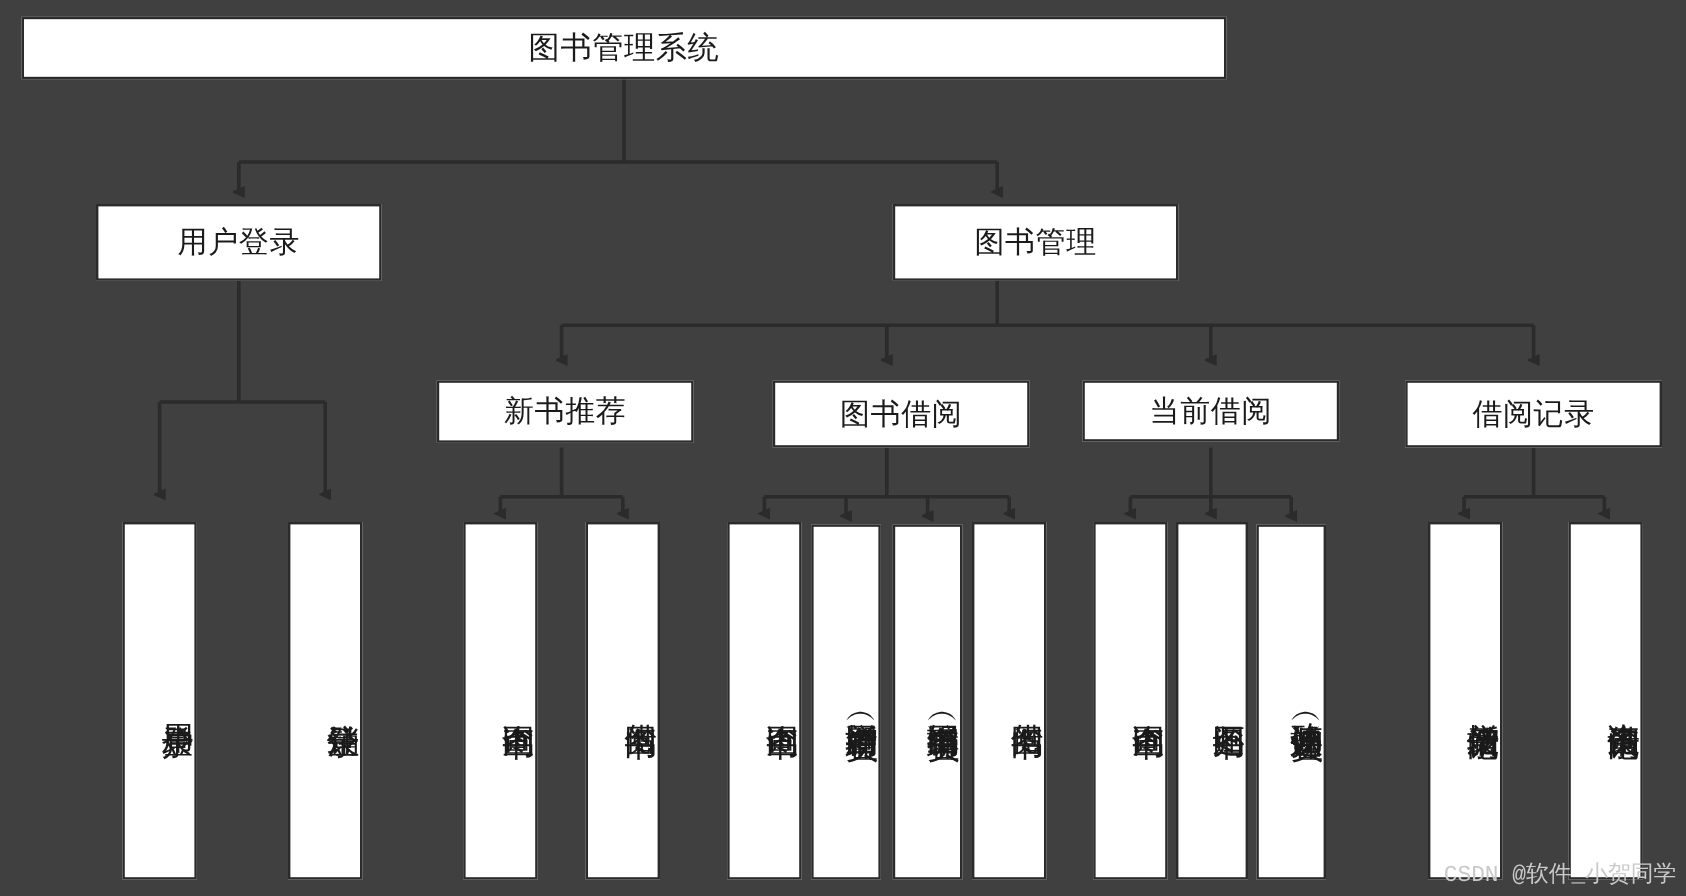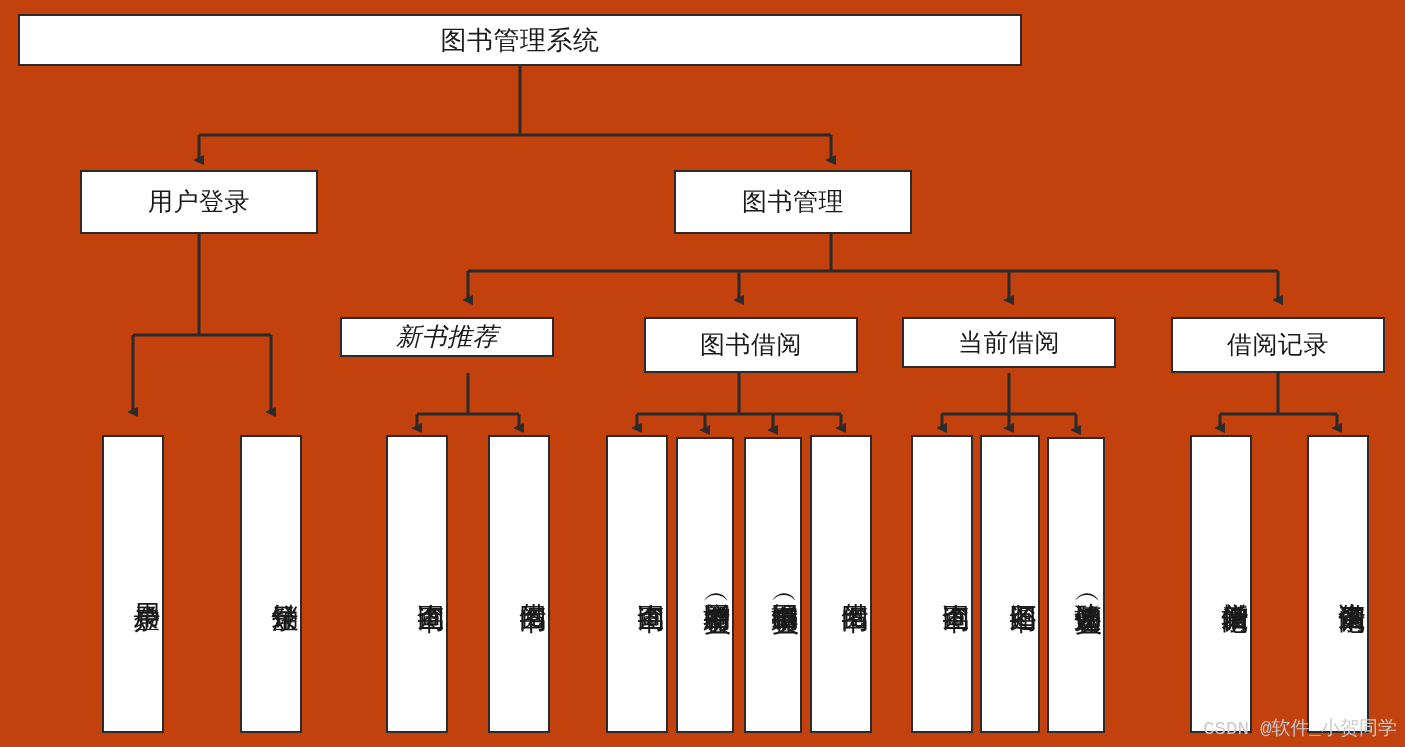--- a/index.html
+++ b/index.html
@@ -7,21 +7,21 @@
     padding: 0;
     background: #ffffff;
   }
   body {
     font-family: "DejaVu Sans", "Liberation Sans", sans-serif;
   }
   #canvas {
     position: relative;
     width: 1405px;
     height: 747px;
-    background: #c2410c;
+    background: #404040;
     overflow: hidden;
   }
   #edges {
     position: absolute;
     left: 0;
     top: 0;
     width: 1405px;
     height: 747px;
   }
   .node {
@@ -126,25 +126,25 @@
     </g>
   </svg>
 
   <div class="node horiz root" style="left:18px; top:14px; width:1004px; height:52px;">
     <span>图书管理系统</span>
   </div>
 
   <div class="node horiz" style="left:80px; top:170px; width:238px; height:64px;">
     <span>用户登录</span>
   </div>
-  <div class="node horiz" style="left:674px; top:170px; width:238px; height:64px;">
+  <div class="node horiz" style="left:744px; top:170px; width:238px; height:64px;">
     <span>图书管理</span>
   </div>
 
-  <div class="node horiz" style="left:340px; top:317px; width:214px; height:40px;font-style:italic;">
+  <div class="node horiz" style="left:364px; top:317px; width:214px; height:52px;">
     <span>新书推荐</span>
   </div>
   <div class="node horiz" style="left:632px; top:317px; width:214px; height:56px;margin-left:12px;">
     <span>图书借阅</span>
   </div>
   <div class="node horiz" style="left:902px; top:317px; width:214px; height:51px;">
     <span>当前借阅</span>
   </div>
   <div class="node horiz" style="left:1171px; top:317px; width:214px; height:56px;">
     <span>借阅记录</span>

